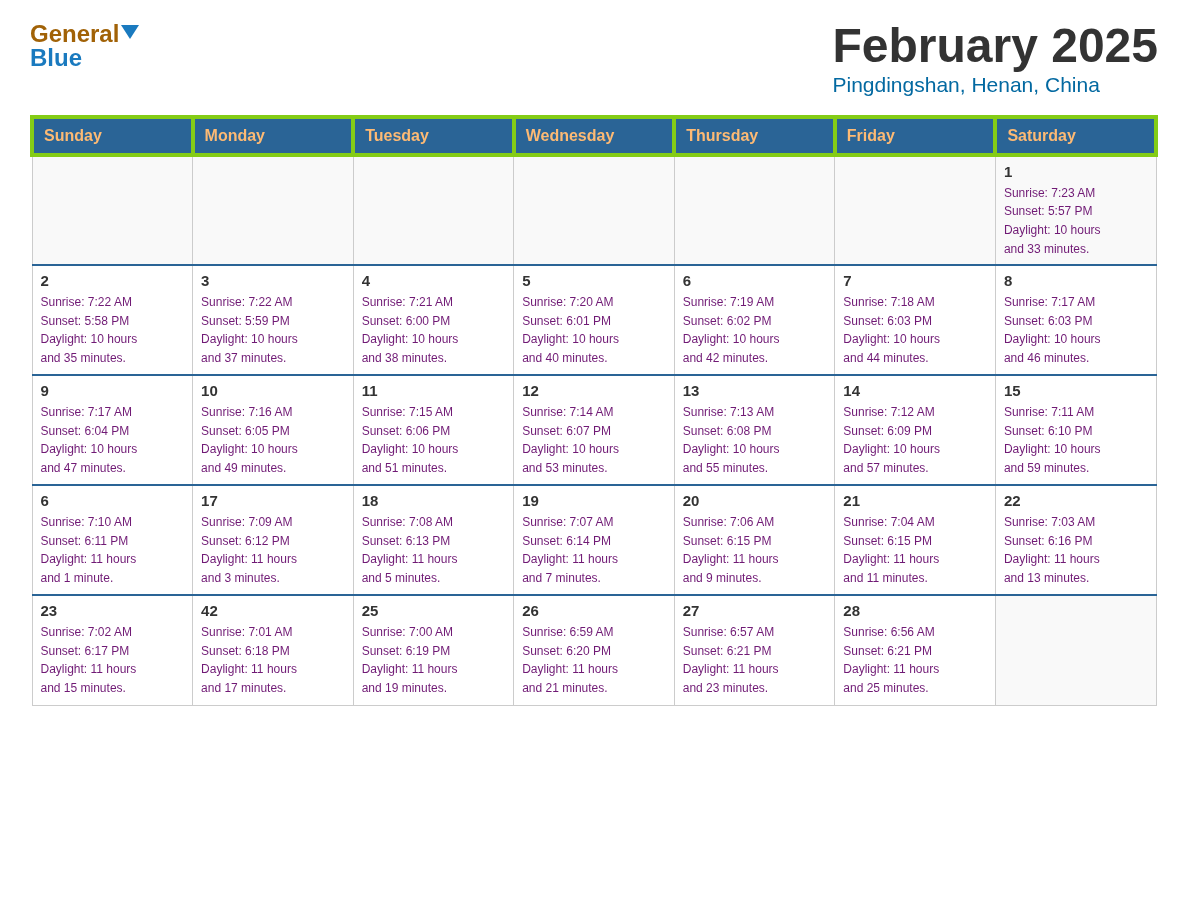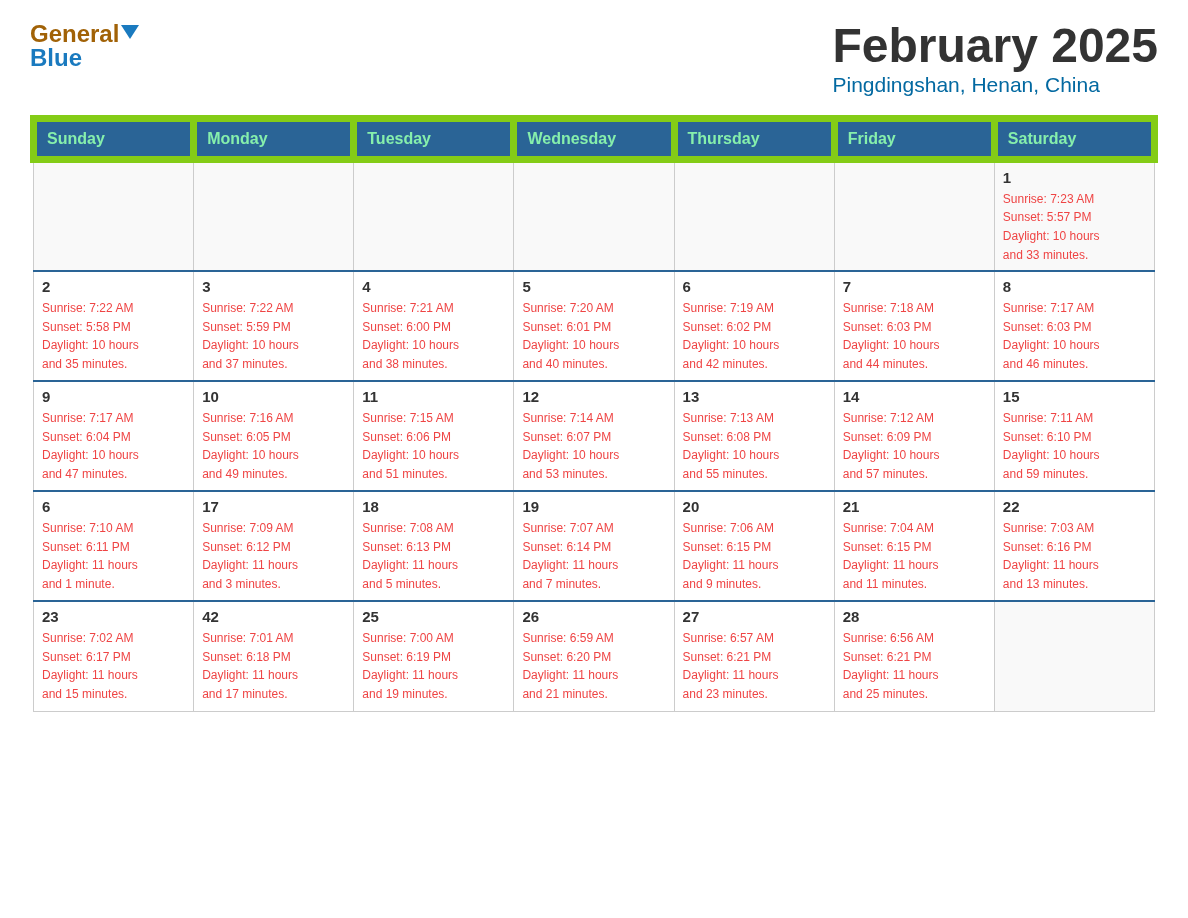--- a/index.html
+++ b/index.html
@@ -46,26 +46,26 @@
       font-size: 21px;
       color: #0369a1;
     }
     .calendar {
       width: 100%;
       border-collapse: collapse;
       table-layout: fixed;
     }
     .calendar th {
       background: #2a6496;
-      color: #86efac;
+      color: #fdba74;
       font-size: 16px;
       font-weight: bold;
       padding: 8px 10px;
       text-align: left;
-      border: 7px solid #84cc16;
+      border: 4px solid #84cc16;
     }
     .calendar td {
       vertical-align: top;
       border: 1px solid #ccc;
       padding: 6px 8px;
       font-size: 12.5px;
       color: #333;
       width: calc(100% / 7);
       min-height: 110px;
       height: 110px;
@@ -74,21 +74,21 @@
       background: #f9f9f9;
     }
     .day-number {
       font-size: 15px;
       font-weight: bold;
       margin-bottom: 4px;
       display: block;
     }
     .day-info {
       font-size: 12px;
-      color: #ef4444;
+      color: #701a75;
       line-height: 1.55;
     }
     .empty-cell {
       background: #f9f9f9;
     }
     .week-row td {
       border-top: 2px solid #2a6496;
     }
     
     .logo-line1 {

